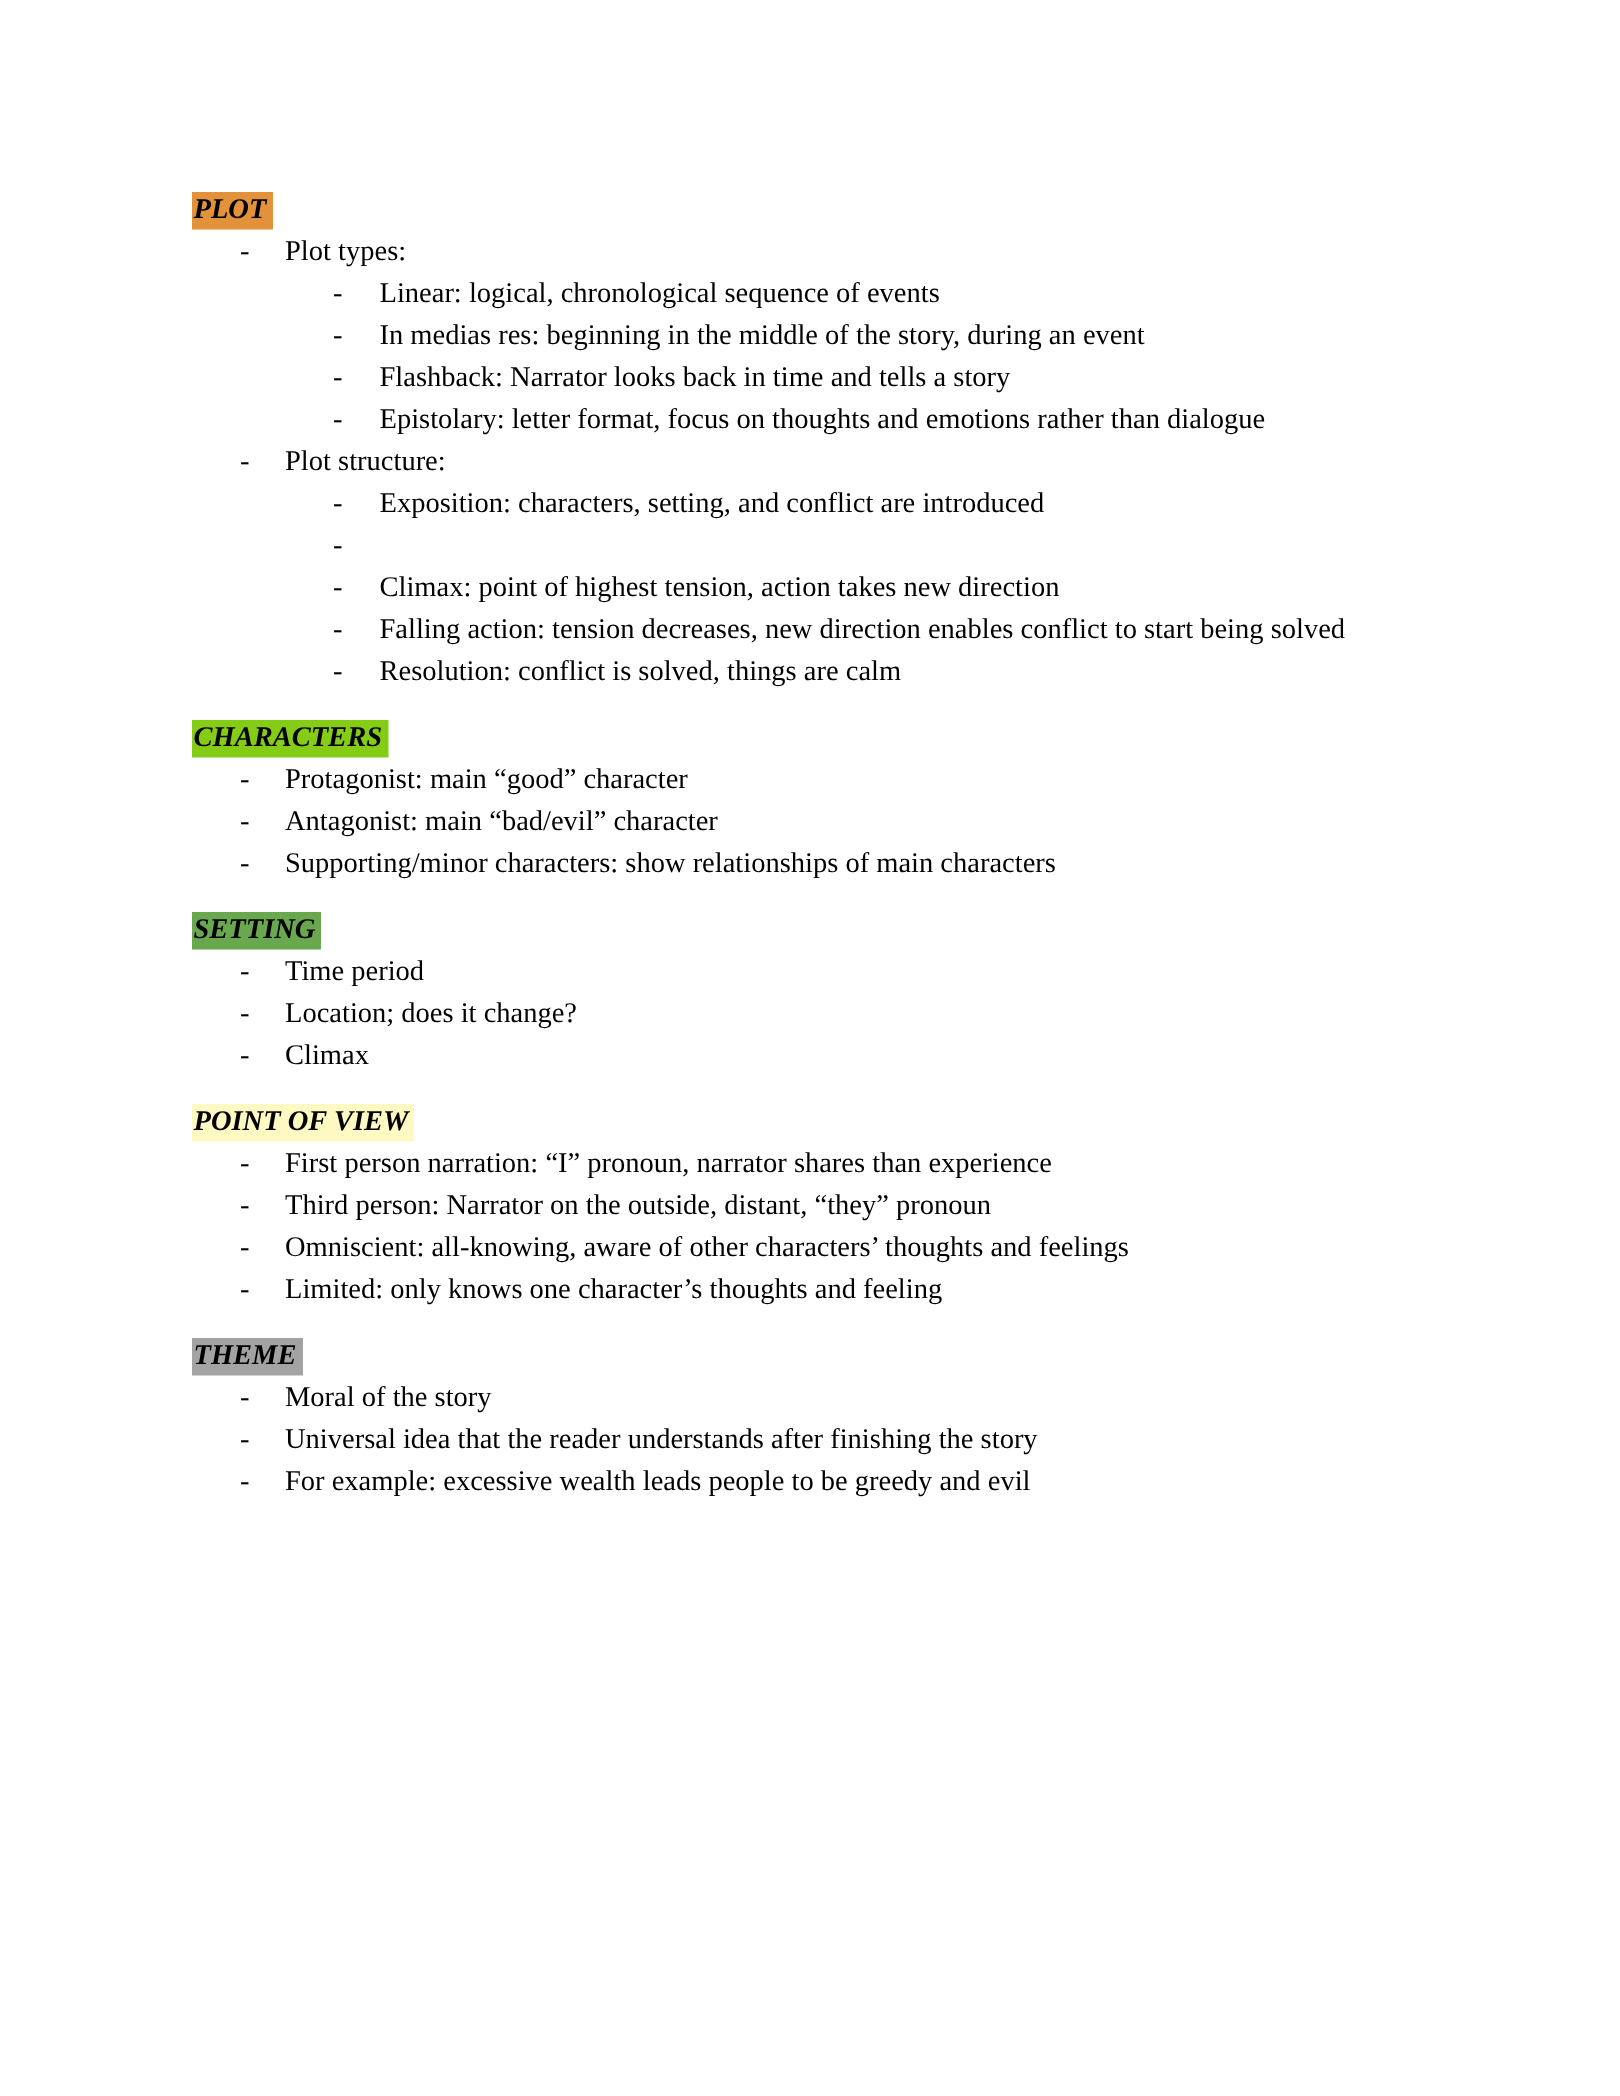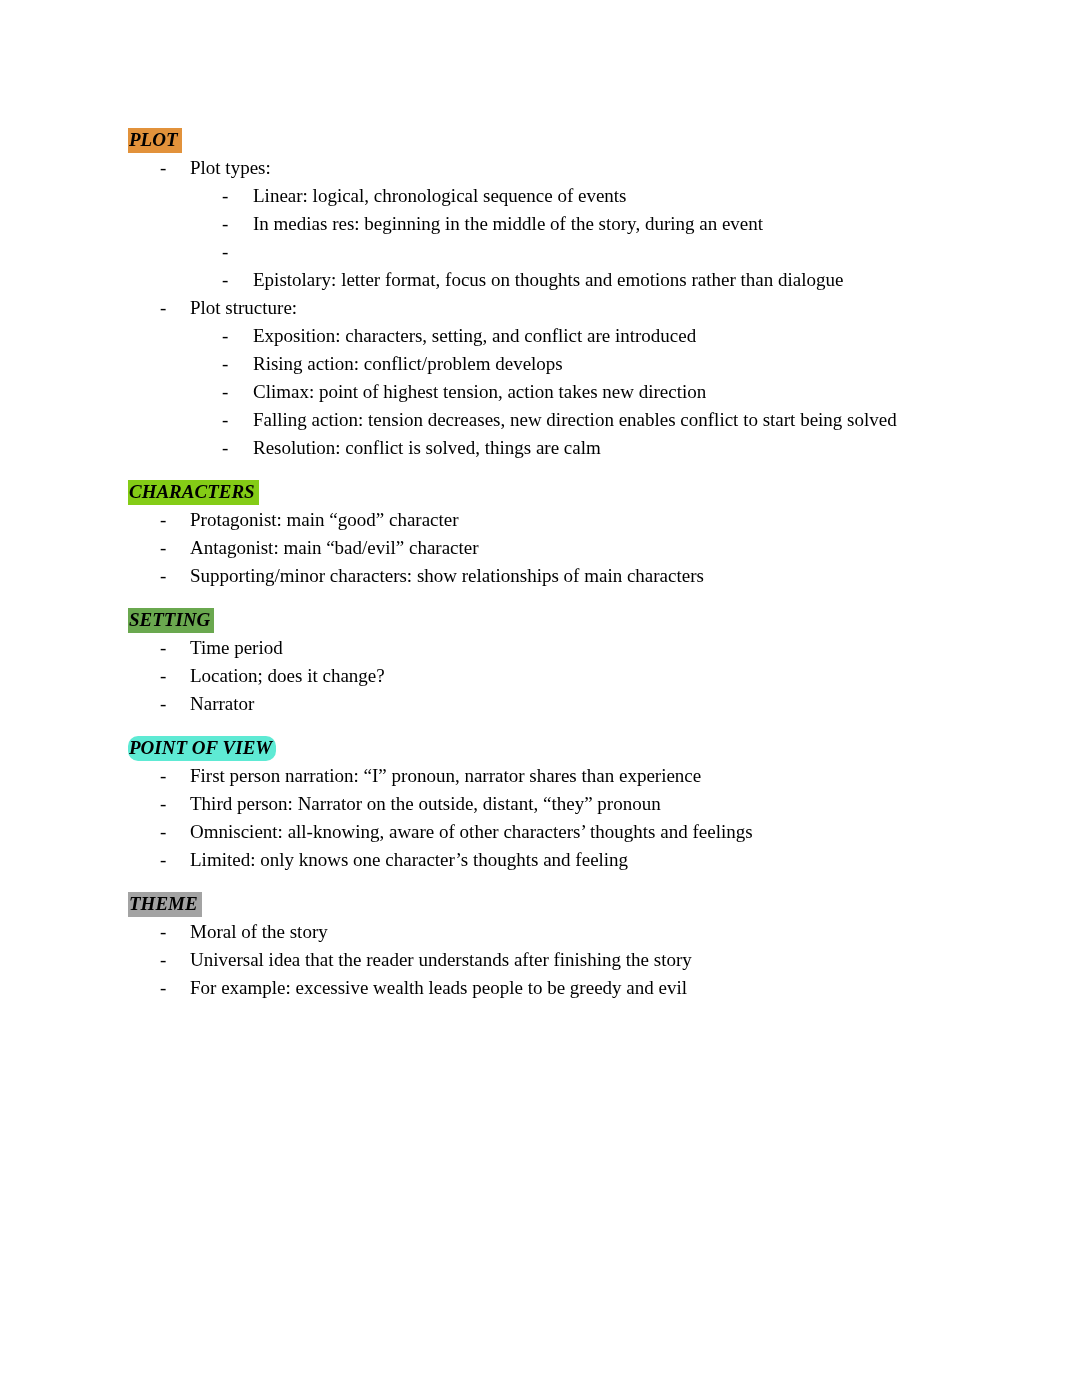--- a/index.html
+++ b/index.html
@@ -68,40 +68,40 @@
     <span class="item-text">Linear: logical, chronological sequence of events</span>
   </div>
 
   <div class="item level-2">
     <span class="marker">-</span>
     <span class="item-text">In medias res: beginning in the middle of the story, during an event</span>
   </div>
 
   <div class="item level-2">
     <span class="marker">-</span>
+    <span class="item-text">Flashback: Narrator looks back in time and tells a story</span>
   </div>
 
   <div class="item level-2">
     <span class="marker">-</span>
     <span class="item-text">Epistolary: letter format, focus on thoughts and emotions rather than dialogue</span>
   </div>
 
   <div class="item level-1">
     <span class="marker">-</span>
     <span class="item-text">Plot structure:</span>
   </div>
 
   <div class="item level-2">
     <span class="marker">-</span>
     <span class="item-text">Exposition: characters, setting, and conflict are introduced</span>
   </div>
 
   <div class="item level-2">
     <span class="marker">-</span>
-    <span class="item-text">Rising action: conflict/problem develops</span>
   </div>
 
   <div class="item level-2">
     <span class="marker">-</span>
     <span class="item-text">Climax: point of highest tension, action takes new direction</span>
   </div>
 
   <div class="item level-2">
     <span class="marker">-</span>
     <span class="item-text">Falling action: tension decreases, new direction enables conflict to start being solved</span>
@@ -146,28 +146,28 @@
     <span class="item-text">Time period</span>
   </div>
 
   <div class="item level-1">
     <span class="marker">-</span>
     <span class="item-text">Location; does it change?</span>
   </div>
 
   <div class="item level-1">
     <span class="marker">-</span>
-    <span class="item-text">Narrator</span>
-  </div>
-</div>
-  </div>
-
-  <div class="section">
-    <div class="heading-line">
-      <span class="heading-highlight" style="background-color: #5eead4; border-radius: 10px;">POINT OF VIEW</span>
+    <span class="item-text">Climax</span>
+  </div>
+</div>
+  </div>
+
+  <div class="section">
+    <div class="heading-line">
+      <span class="heading-highlight" style="background-color: #fef9c3;">POINT OF VIEW</span>
     </div>
     <div class="items">
   <div class="item level-1">
     <span class="marker">-</span>
     <span class="item-text">First person narration: “I” pronoun, narrator shares than experience</span>
   </div>
 
   <div class="item level-1">
     <span class="marker">-</span>
     <span class="item-text">Third person: Narrator on the outside, distant, “they” pronoun</span>

